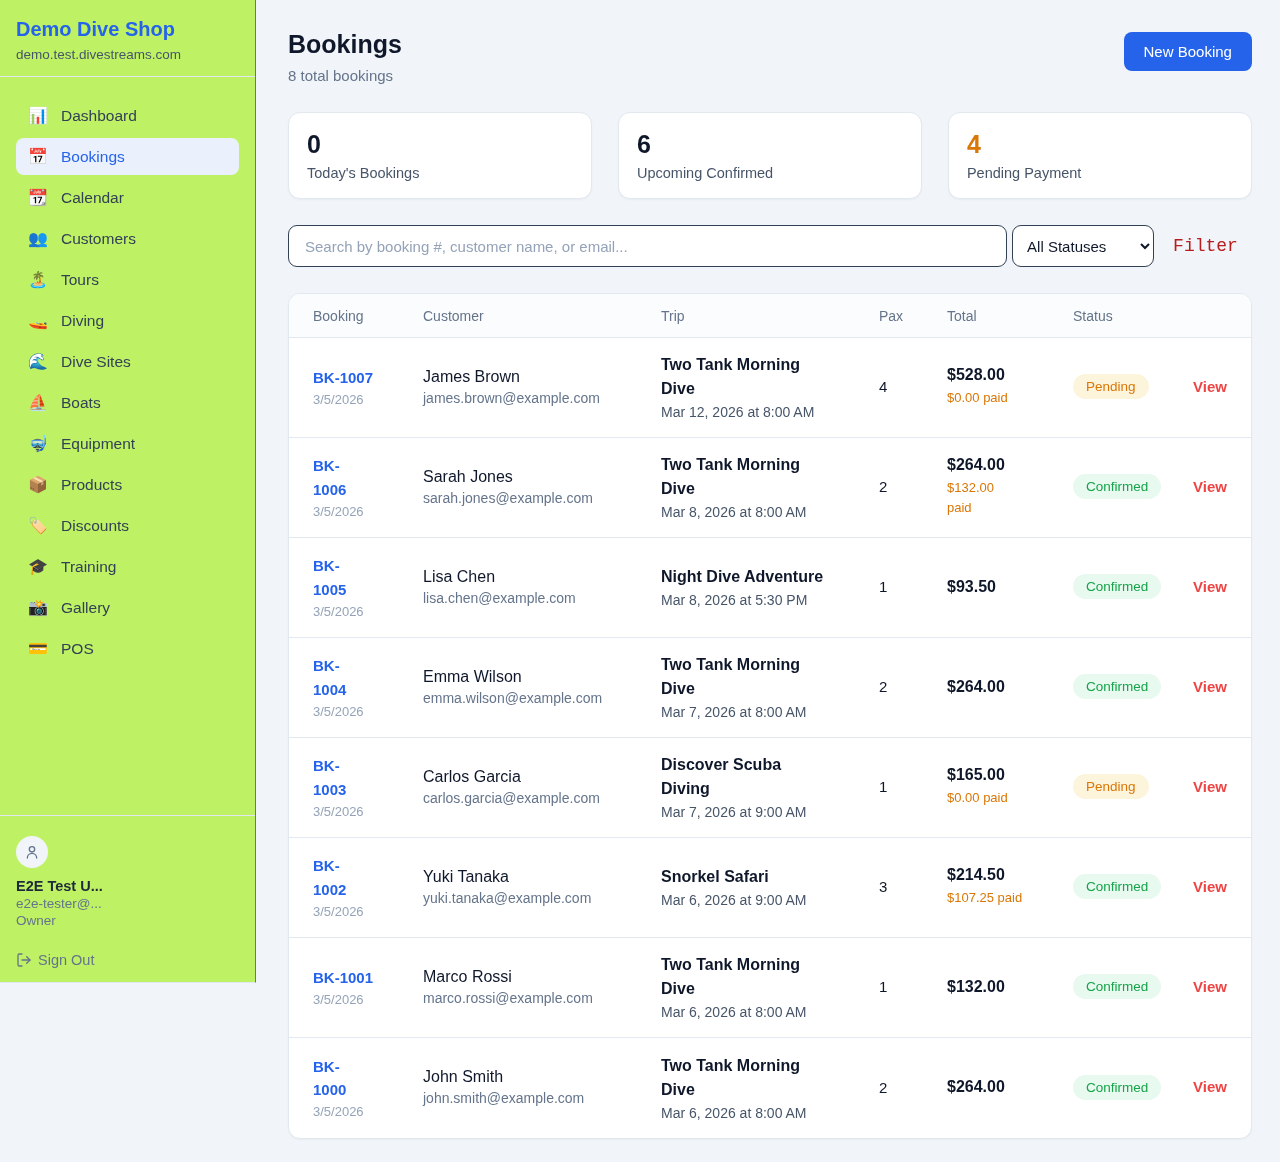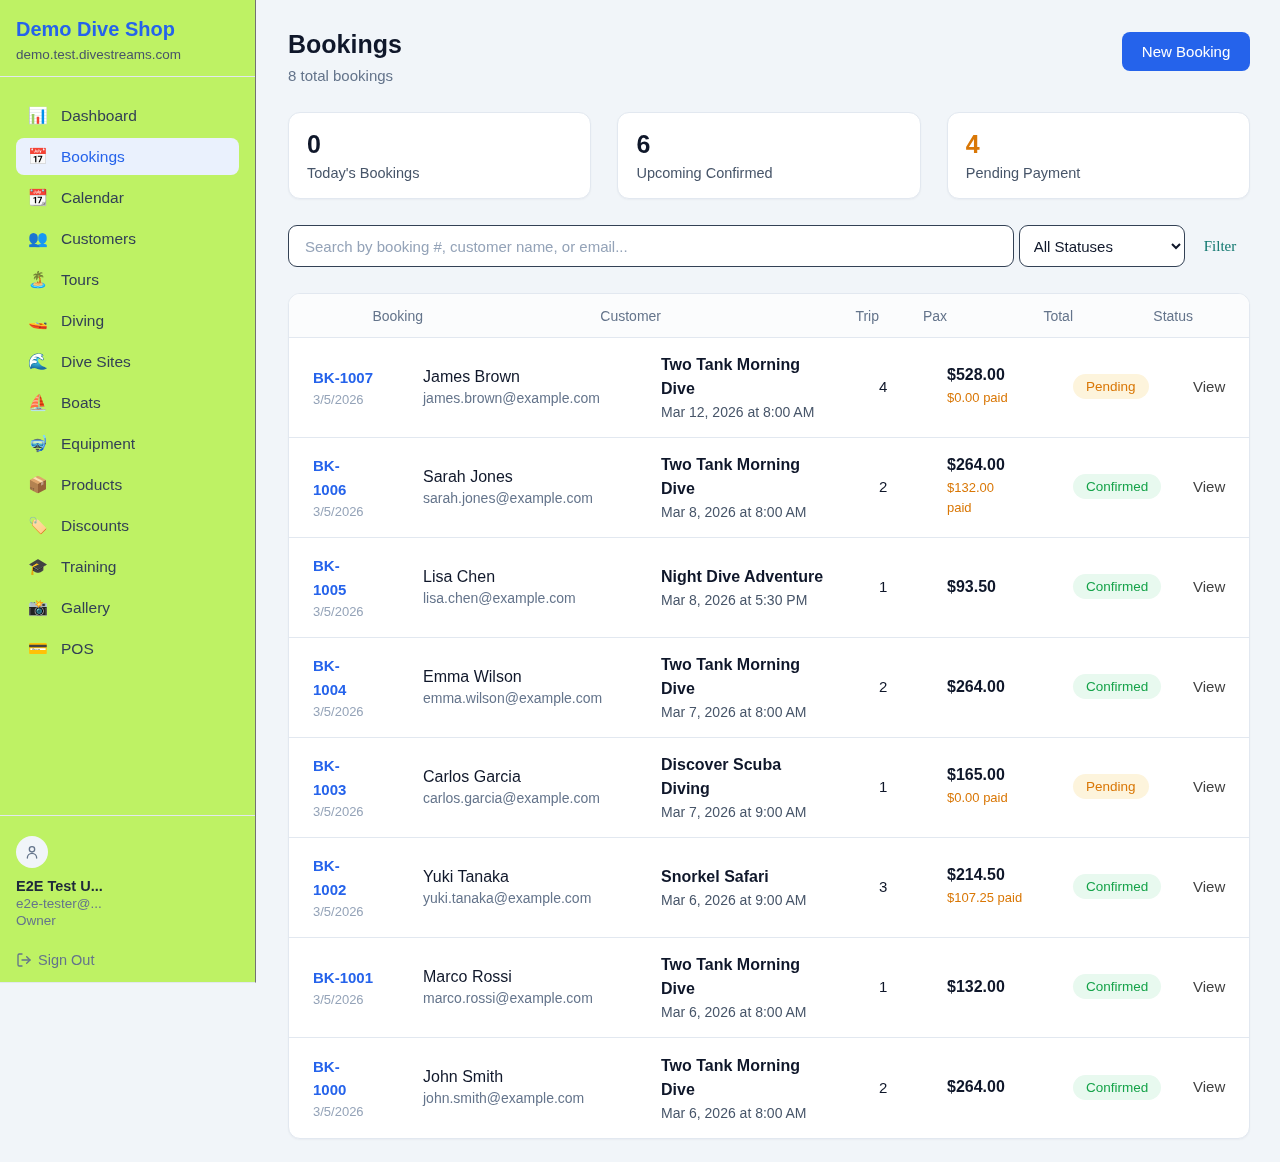--- a/index.html
+++ b/index.html
@@ -65,59 +65,59 @@
   .stat-label { font-size:14.5px; color:#475569; }
 
   .filter-row { display:flex; align-items:center; gap:5px; margin-bottom:26px; }
   .search-input {
     flex:1; height:42px; border:1px solid #334155; border-radius:9px;
     padding:0 16px; font-size:15px; font-family:inherit; color:#0f172a; background:#fff;
   }
   .search-input::placeholder { color:#94a3b8; }
   .status-select {
     height:42px; border:1px solid #334155; border-radius:9px; background:#fff;
-    font-size:15px; font-family:inherit; color:#0f172a; padding:0 10px; width:166px;
+    font-size:15px; font-family:inherit; color:#0f172a; padding:0 10px; width:142px;
   }
   .filter-btn {
-    background:none; border:none; font-family:Liberation Serif, serif; font-size:15px;
-    color:#0f766e; cursor:pointer; padding:0 14px;
+    background:none; border:none; font-family:Liberation Mono, monospace; font-size:18px;
+    color:#b91c1c; cursor:pointer; padding:0 14px;
   }
 
   
   .table-card {
     background:#fff; border:1px solid #e2e8f0; border-radius:12px; overflow:hidden;
     box-shadow:0 1px 2px rgba(15,23,42,.04);
   }
   .thead, .trow {
     display:grid;
     grid-template-columns:110px 238px 218px 68px 126px 120px 1fr;
     padding:0 24px; align-items:center;
   }
-  .thead { height:44px; background:#fbfcfd; border-bottom:1px solid #e2e8f0;text-align:right; }
+  .thead { height:44px; background:#fbfcfd; border-bottom:1px solid #e2e8f0; }
   .th { font-size:14px; color:#64748b; font-weight:500; }
   .trow { min-height:100px; border-bottom:1px solid #e2e8f0; padding-top:14px; padding-bottom:16px; }
   .trow:last-child { border-bottom:none; }
   .booking-id {
     color:#2563eb; font-size:15px; font-weight:bold; text-decoration:none;
     white-space:pre-line; line-height:1.55; display:inline-block;
   }
   .booking-date { font-size:13px; color:#94a3b8; margin-top:3px; }
   .cust-name { font-size:16px; color:#0f172a; margin-bottom:4px; }
   .cust-email { font-size:14px; color:#64748b; }
   .trip-name { font-size:16px; font-weight:bold; color:#0f172a; max-width:170px; line-height:1.5; margin-bottom:3px; }
   .trip-date { font-size:14px; color:#475569; }
   .pax { font-size:15px; color:#0f172a; }
   .total-amt { font-size:16px; font-weight:bold; color:#0f172a; }
   .paid { font-size:13px; color:#d97706; margin-top:4px; max-width:76px; white-space:pre-line; line-height:1.5; }
   .badge {
     display:inline-block; font-size:13.5px; padding:5px 13px; border-radius:999px;
   }
   .badge-pending { background:#fdf4dc; color:#d97706; }
   .badge-confirmed { background:#e8f9ef; color:#16a34a; }
-  .view-link { color:#404040; font-size:15px; font-weight:400; text-decoration:none; cursor:pointer; }
+  .view-link { color:#ef4444; font-size:15px; font-weight:700; text-decoration:none; cursor:pointer; }
   .status-cell { }
   svg { display:block; }
 </style>
 </head>
 <body>
 
 <div class="layout">
 
   <aside class="sidebar">
     <div class="sidebar-header">

